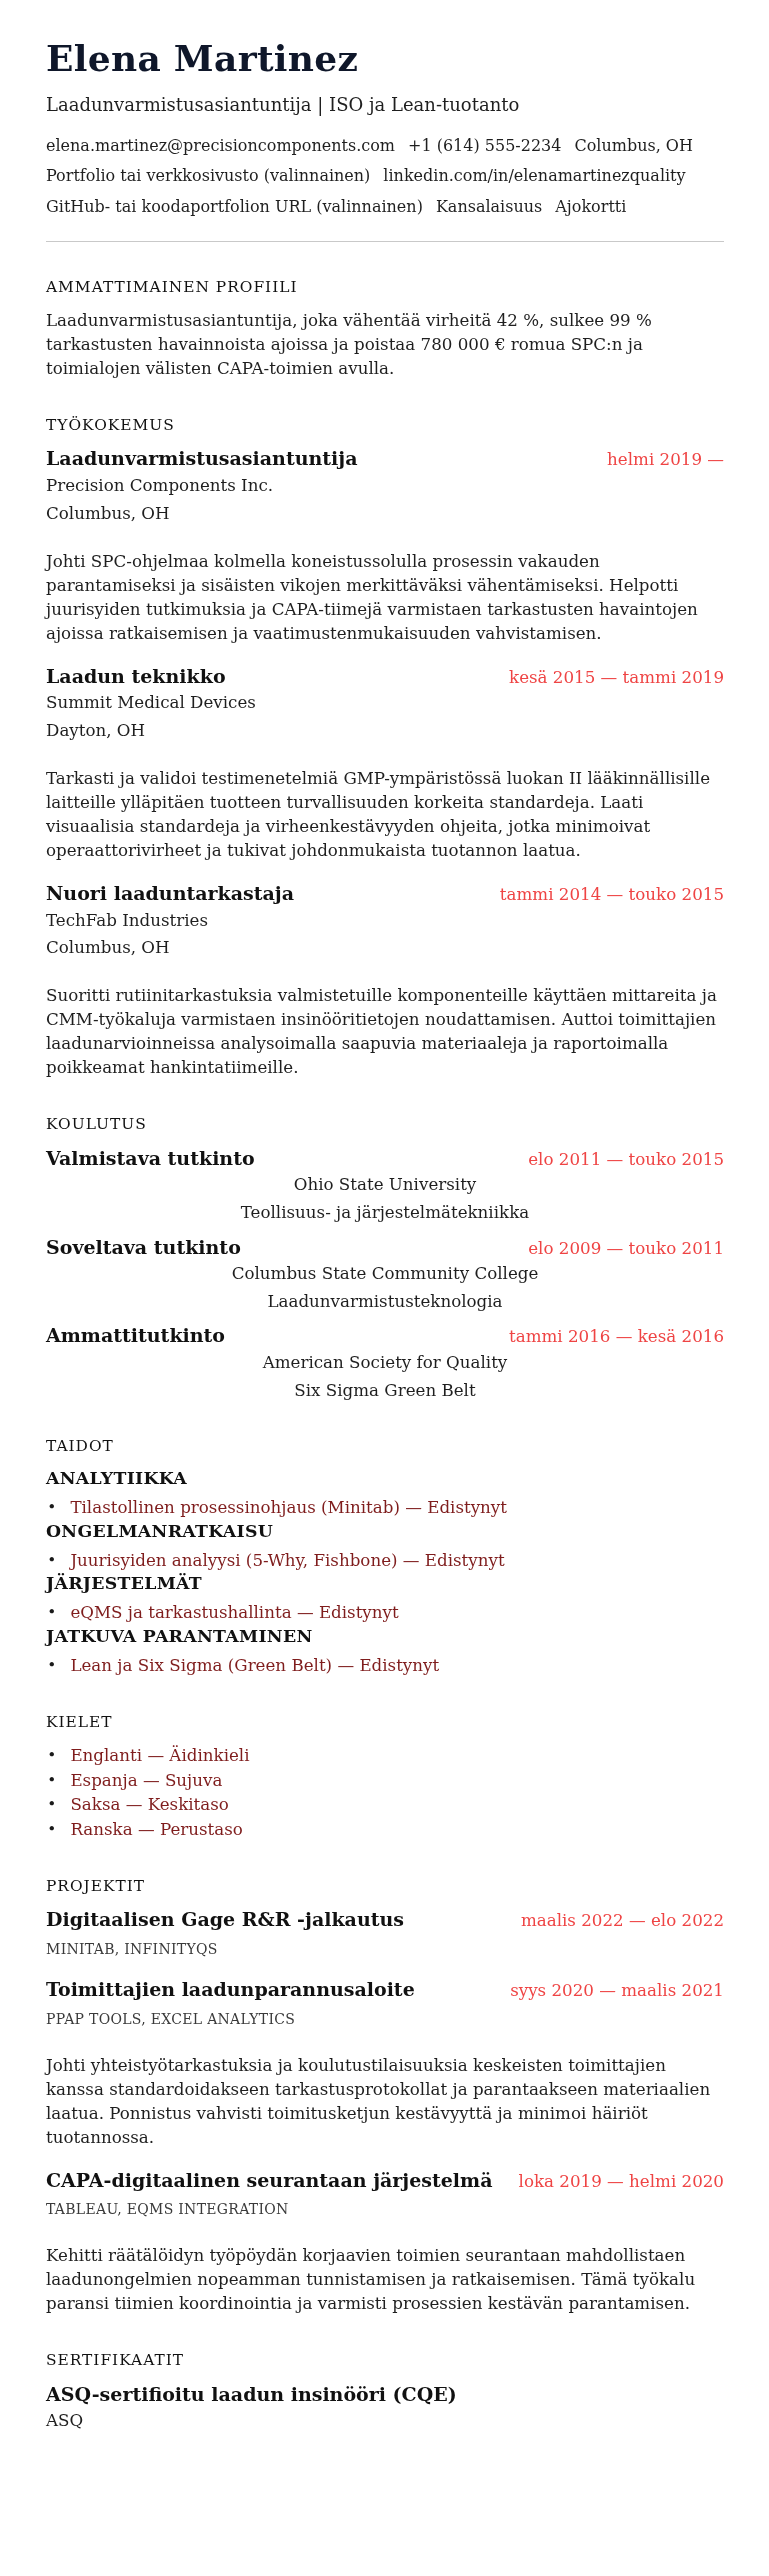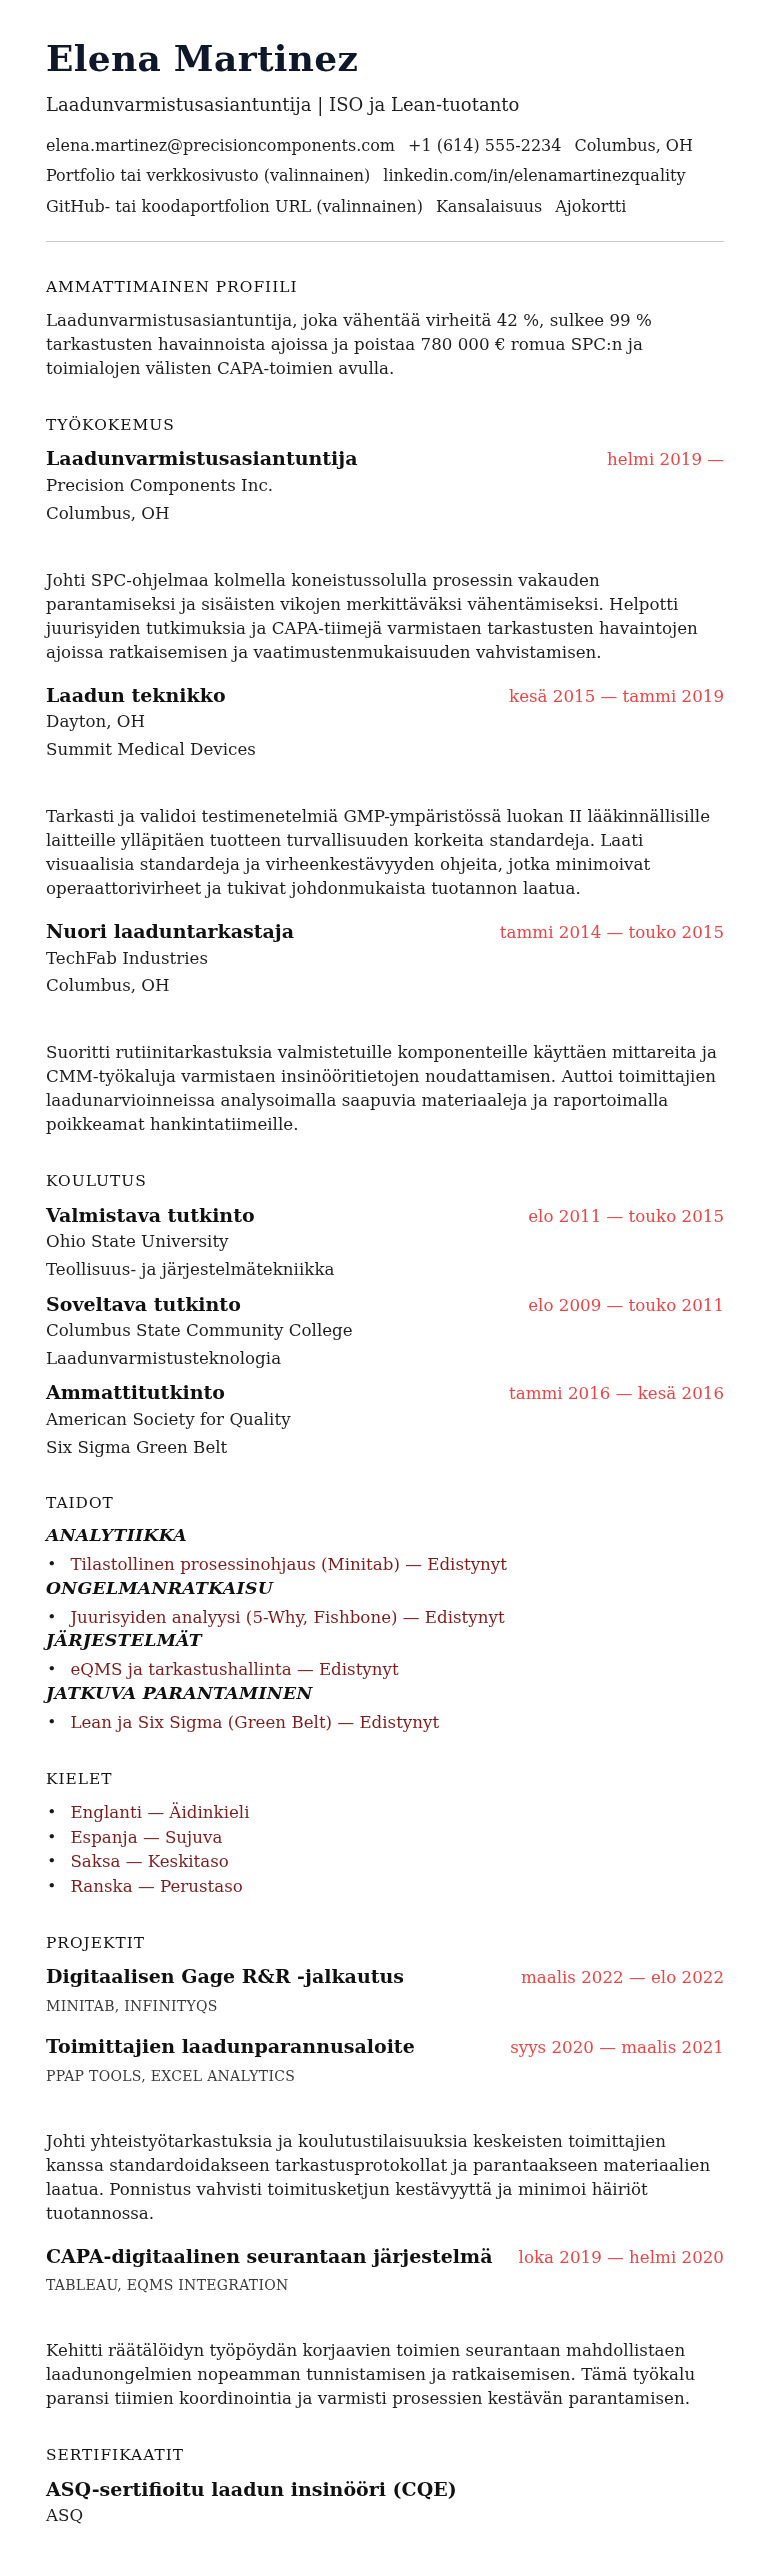--- a/index.html
+++ b/index.html
@@ -59,21 +59,21 @@
   }
   .body-text {
     font-size: 16.7px;
     line-height: 24px;
     color: #1f1f1f;
     max-width: 677px;
   }
 
   
   .entry { margin-bottom: 19px; }
-  .entry.edu { margin-bottom: 11.5px; }
+  .entry.edu { margin-bottom: 11.5px; text-align: center; }
   .entry-head {
     display: flex;
     justify-content: space-between;
     align-items: baseline;
     gap: 15.4px;
   }
   .entry-title {
     font-size: 19px;
     font-weight: 700;
     line-height: 24.4px;
@@ -85,40 +85,39 @@
     color: #ef4444;
     white-space: nowrap;
   }
   .entry-sub {
     margin-top: 2.6px;
     font-size: 16.7px;
     line-height: 22px;
     color: #1f1f1f;
   }
   .entry-sub + .entry-sub { margin-top: 5.8px; }
-  .entry-desc { margin-top: 44px; }
+  .entry-desc { margin-top: 25px; }
   .entry-meta {
     margin-top: 7.7px;
     font-size: 14px;
     line-height: 18px;
     letter-spacing: 0.3px;
     color: #3a3a3a;
     text-transform: uppercase;
   }
 
   
   .skill-group { }
   .skill-group:first-of-type { margin-top: 0; }
   .skill-cat {
     font-size: 17.3px;
     font-weight: 700;
     line-height: 23px;
     letter-spacing: 0.3px;
     color: #111111;
-    font-style: italic;
   }
 
   
   ul.bullets {
     list-style: none;
     margin-top: 5.1px;
   }
   ul.bullets li {
     position: relative;
     padding-left: 24.4px;
@@ -178,22 +177,22 @@
       <div class="entry-sub">Precision Components Inc.</div>
       <div class="entry-sub">Columbus, OH</div>
       <p class="body-text entry-desc">Johti SPC-ohjelmaa kolmella koneistussolulla prosessin vakauden parantamiseksi ja sisäisten vikojen merkittäväksi vähentämiseksi. Helpotti juurisyiden tutkimuksia ja CAPA-tiimejä varmistaen tarkastusten havaintojen ajoissa ratkaisemisen ja vaatimustenmukaisuuden vahvistamisen.</p>
     </article>
 
     <article class="entry">
       <div class="entry-head">
         <h3 class="entry-title">Laadun teknikko</h3>
         <span class="entry-date">kesä 2015 — tammi 2019</span>
       </div>
+      <div class="entry-sub">Summit Medical Devices</div>
       <div class="entry-sub">Dayton, OH</div>
-      <div class="entry-sub">Summit Medical Devices</div>
       <p class="body-text entry-desc">Tarkasti ja validoi testimenetelmiä GMP-ympäristössä luokan II lääkinnällisille laitteille ylläpitäen tuotteen turvallisuuden korkeita standardeja. Laati visuaalisia standardeja ja virheenkestävyyden ohjeita, jotka minimoivat operaattorivirheet ja tukivat johdonmukaista tuotannon laatua.</p>
     </article>
 
     <article class="entry">
       <div class="entry-head">
         <h3 class="entry-title">Nuori laaduntarkastaja</h3>
         <span class="entry-date">tammi 2014 — touko 2015</span>
       </div>
       <div class="entry-sub">TechFab Industries</div>
       <div class="entry-sub">Columbus, OH</div>

